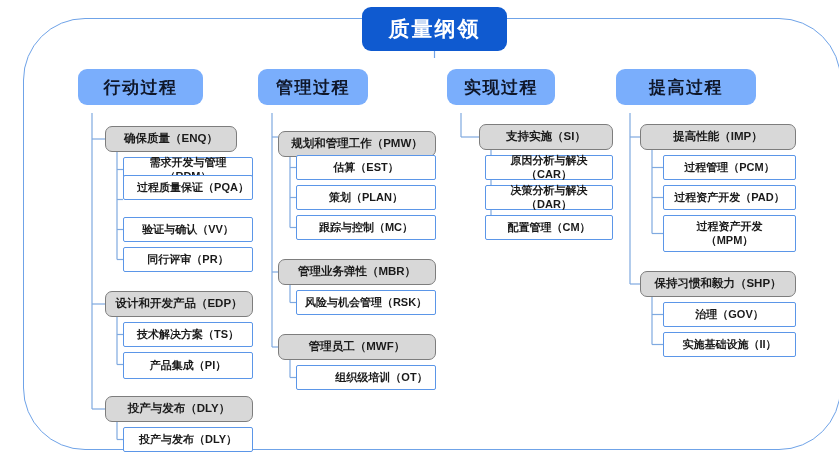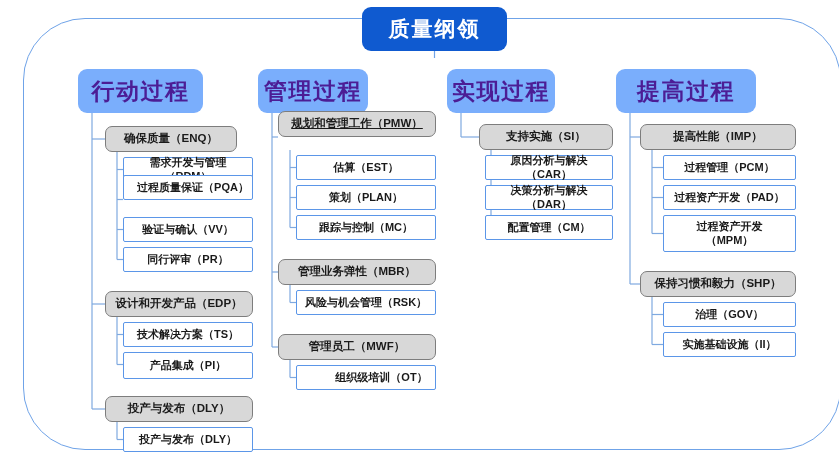--- a/index.html
+++ b/index.html
@@ -54,25 +54,25 @@
     font-weight: bold;
     letter-spacing: 2px;
     display: flex;
     align-items: center;
     justify-content: center;
     box-sizing: border-box;
   }
   
   .col-header {
     position: absolute;
-    height: 44px;
+    height: 36px;
     background: #7aaefc;
     border-radius: 9px;
-    color: #4c1d95;
-    font-size: 23px;
+    color: #0f172a;
+    font-size: 17px;
     font-weight: bold;
     letter-spacing: 1.5px;
     display: flex;
     align-items: center;
     justify-content: center;
     box-sizing: border-box;
   }
   
   .group-box {
     position: absolute;
@@ -168,21 +168,21 @@
       <div class="leaf-box" style="left: 108px; top: 157px; width: 130px; height: 25px; white-space: pre-line;">需求开发与管理（RDM）</div>
       <div class="leaf-box" style="left: 108px; top: 175px; width: 130px; height: 25px; white-space: pre-line; padding-left: 13px;">过程质量保证（PQA）</div>
       <div class="leaf-box" style="left: 108px; top: 217px; width: 130px; height: 25px; white-space: pre-line;">验证与确认（VV）</div>
       <div class="leaf-box" style="left: 108px; top: 247px; width: 130px; height: 25px; white-space: pre-line;">同行评审（PR）</div>
       <div class="group-box" style="left: 90px; top: 291px; width: 148px; height: 26px;">设计和开发产品（EDP）</div>
       <div class="leaf-box" style="left: 108px; top: 322px; width: 130px; height: 25px; white-space: pre-line;">技术解决方案（TS）</div>
       <div class="leaf-box" style="left: 108px; top: 352px; width: 130px; height: 27px; white-space: pre-line;">产品集成（PI）</div>
       <div class="group-box" style="left: 90px; top: 396px; width: 148px; height: 26px;">投产与发布（DLY）</div>
       <div class="leaf-box" style="left: 108px; top: 427px; width: 130px; height: 25px; white-space: pre-line;">投产与发布（DLY）</div>
       <div class="col-header" style="left: 243px; top: 69px; width: 110px;">管理过程</div>
-      <div class="group-box" style="left: 263px; top: 111px; width: 158px; height: 26px; text-decoration: underline;">规划和管理工作（PMW）</div>
+      <div class="group-box" style="left: 263px; top: 131px; width: 158px; height: 26px;">规划和管理工作（PMW）</div>
       <div class="leaf-box" style="left: 281px; top: 155px; width: 140px; height: 25px; white-space: pre-line;">估算（EST）</div>
       <div class="leaf-box" style="left: 281px; top: 185px; width: 140px; height: 25px; white-space: pre-line;">策划（PLAN）</div>
       <div class="leaf-box" style="left: 281px; top: 215px; width: 140px; height: 25px; white-space: pre-line;">跟踪与控制（MC）</div>
       <div class="group-box" style="left: 263px; top: 259px; width: 158px; height: 26px;">管理业务弹性（MBR）</div>
       <div class="leaf-box" style="left: 281px; top: 290px; width: 140px; height: 25px; white-space: pre-line;">风险与机会管理（RSK）</div>
       <div class="group-box" style="left: 263px; top: 334px; width: 158px; height: 26px;">管理员工（MWF）</div>
       <div class="leaf-box" style="left: 281px; top: 365px; width: 140px; height: 25px; white-space: pre-line; padding-left: 34px;">组织级培训（OT）</div>
       <div class="col-header" style="left: 432px; top: 69px; width: 108px;">实现过程</div>
       <div class="group-box" style="left: 464px; top: 124px; width: 134px; height: 26px;">支持实施（SI）</div>
       <div class="leaf-box" style="left: 470px; top: 155px; width: 128px; height: 25px; white-space: pre-line;">原因分析与解决（CAR）</div>

